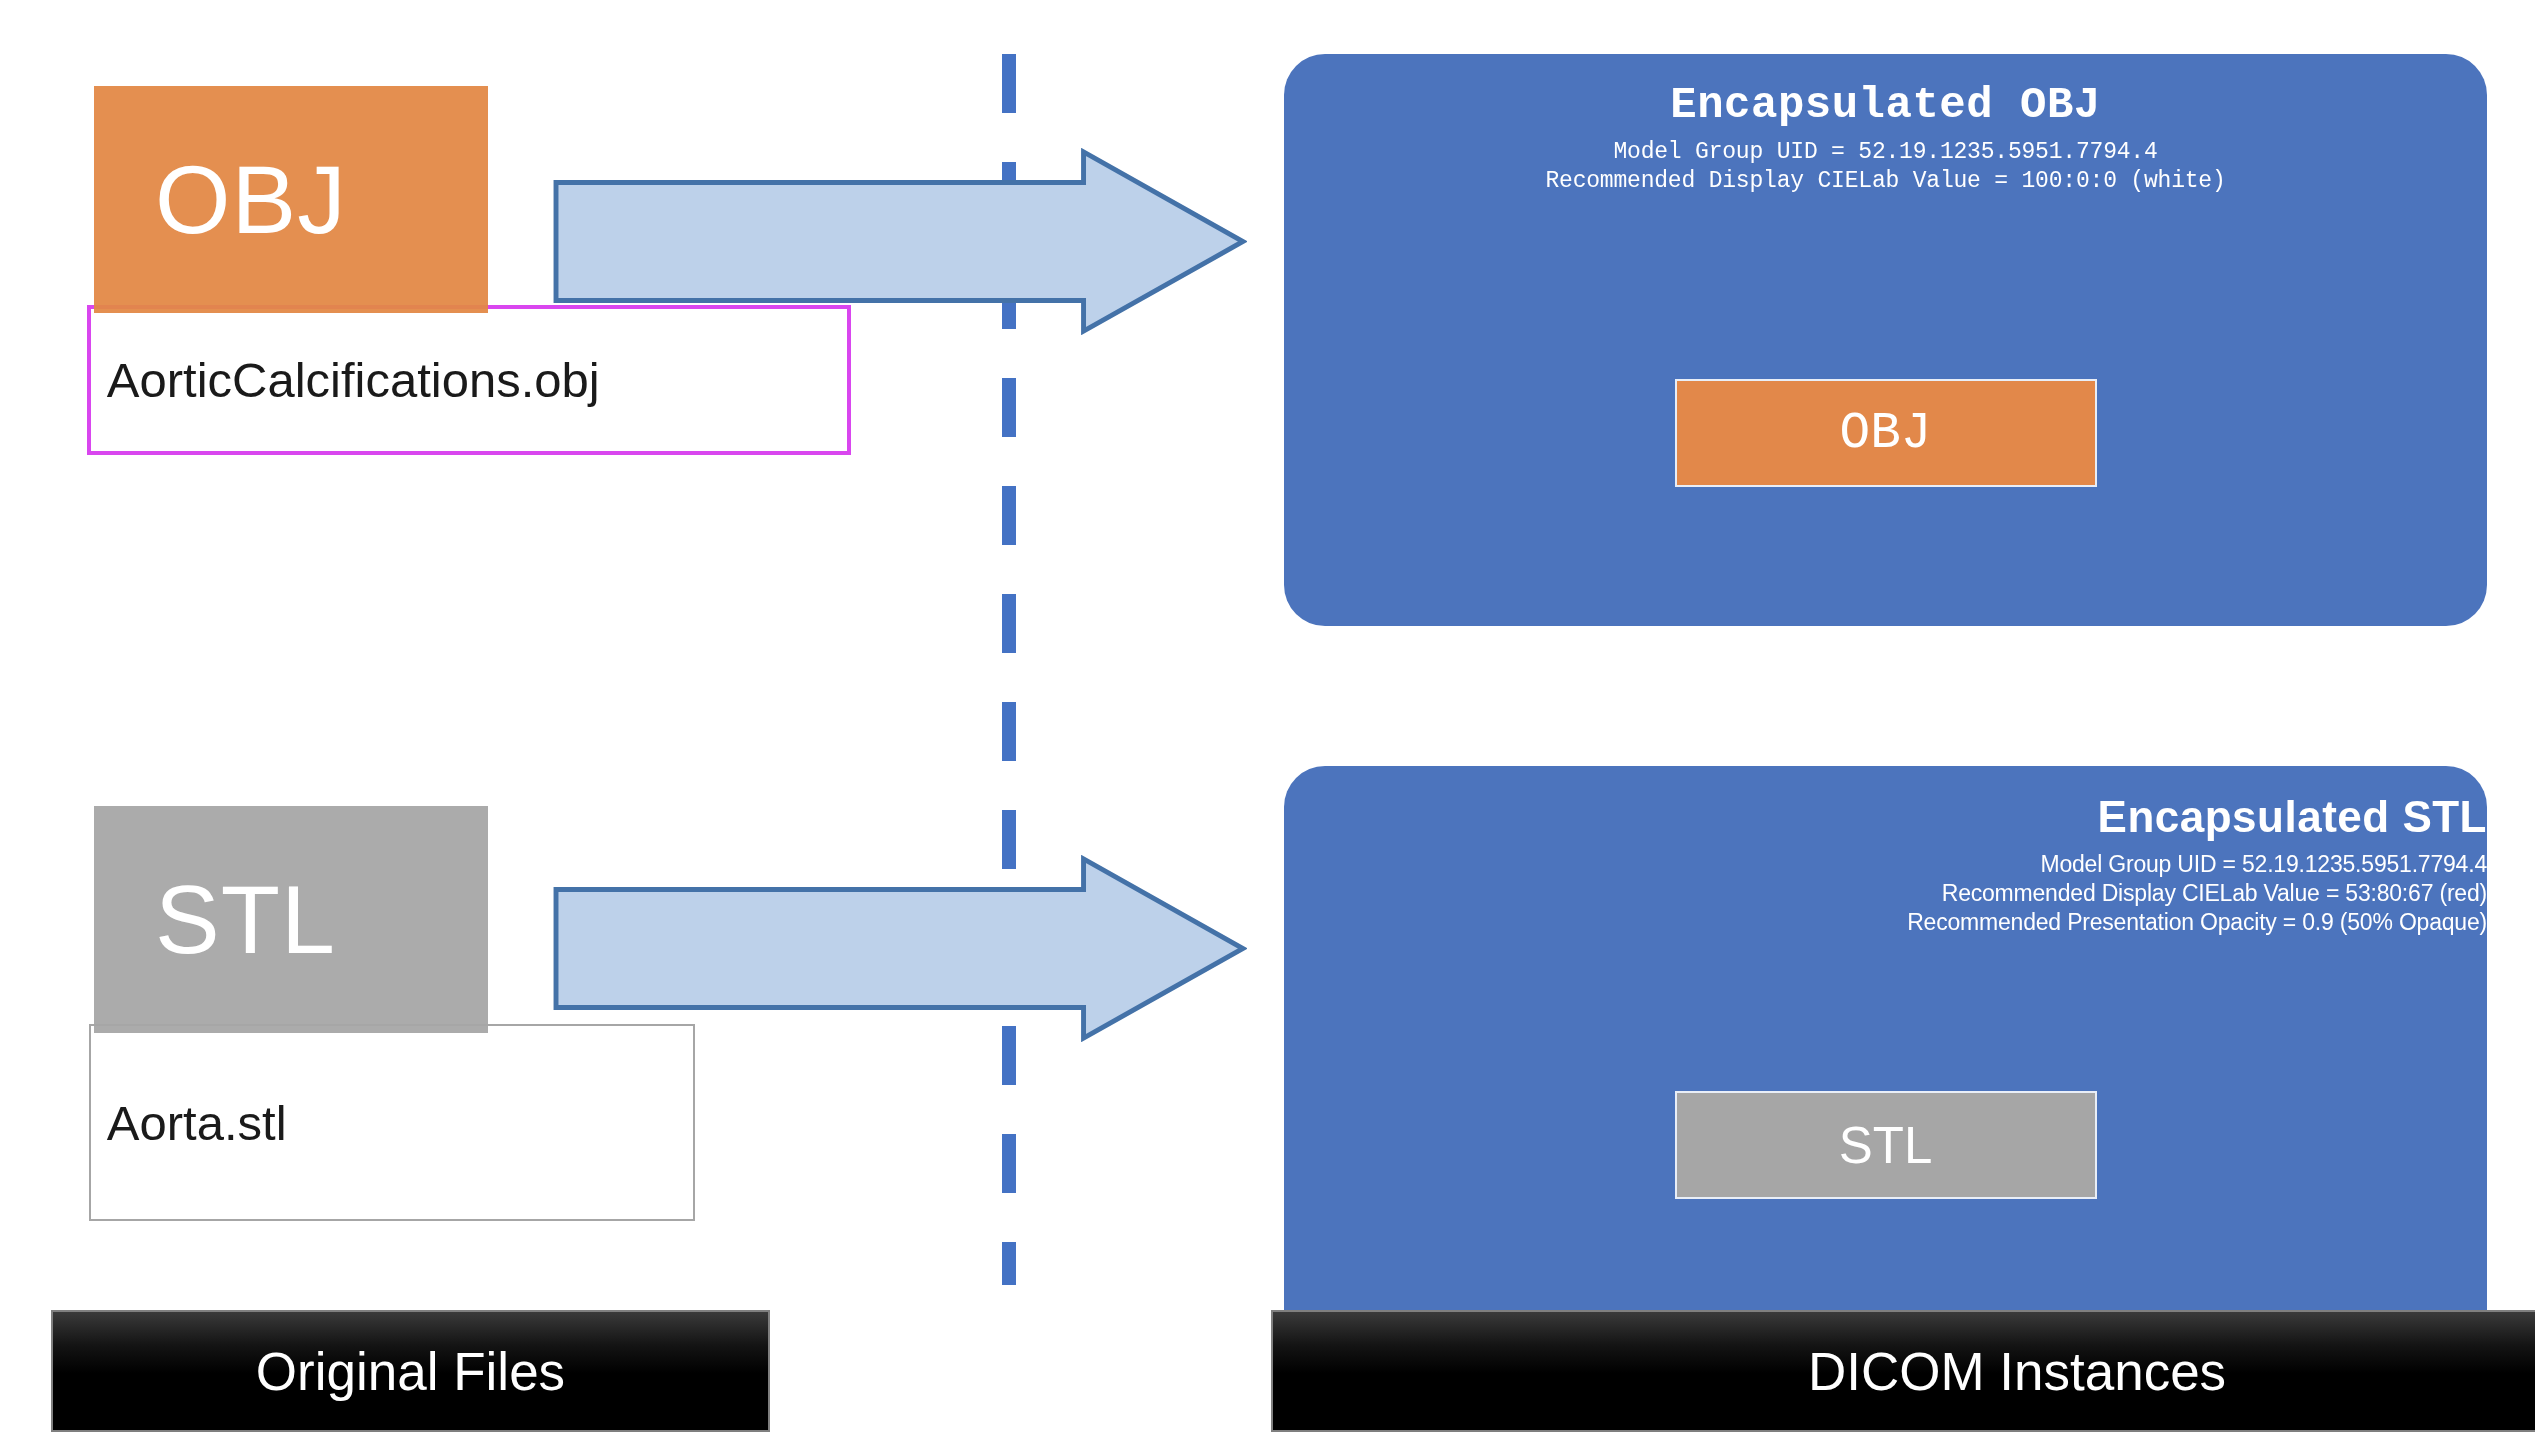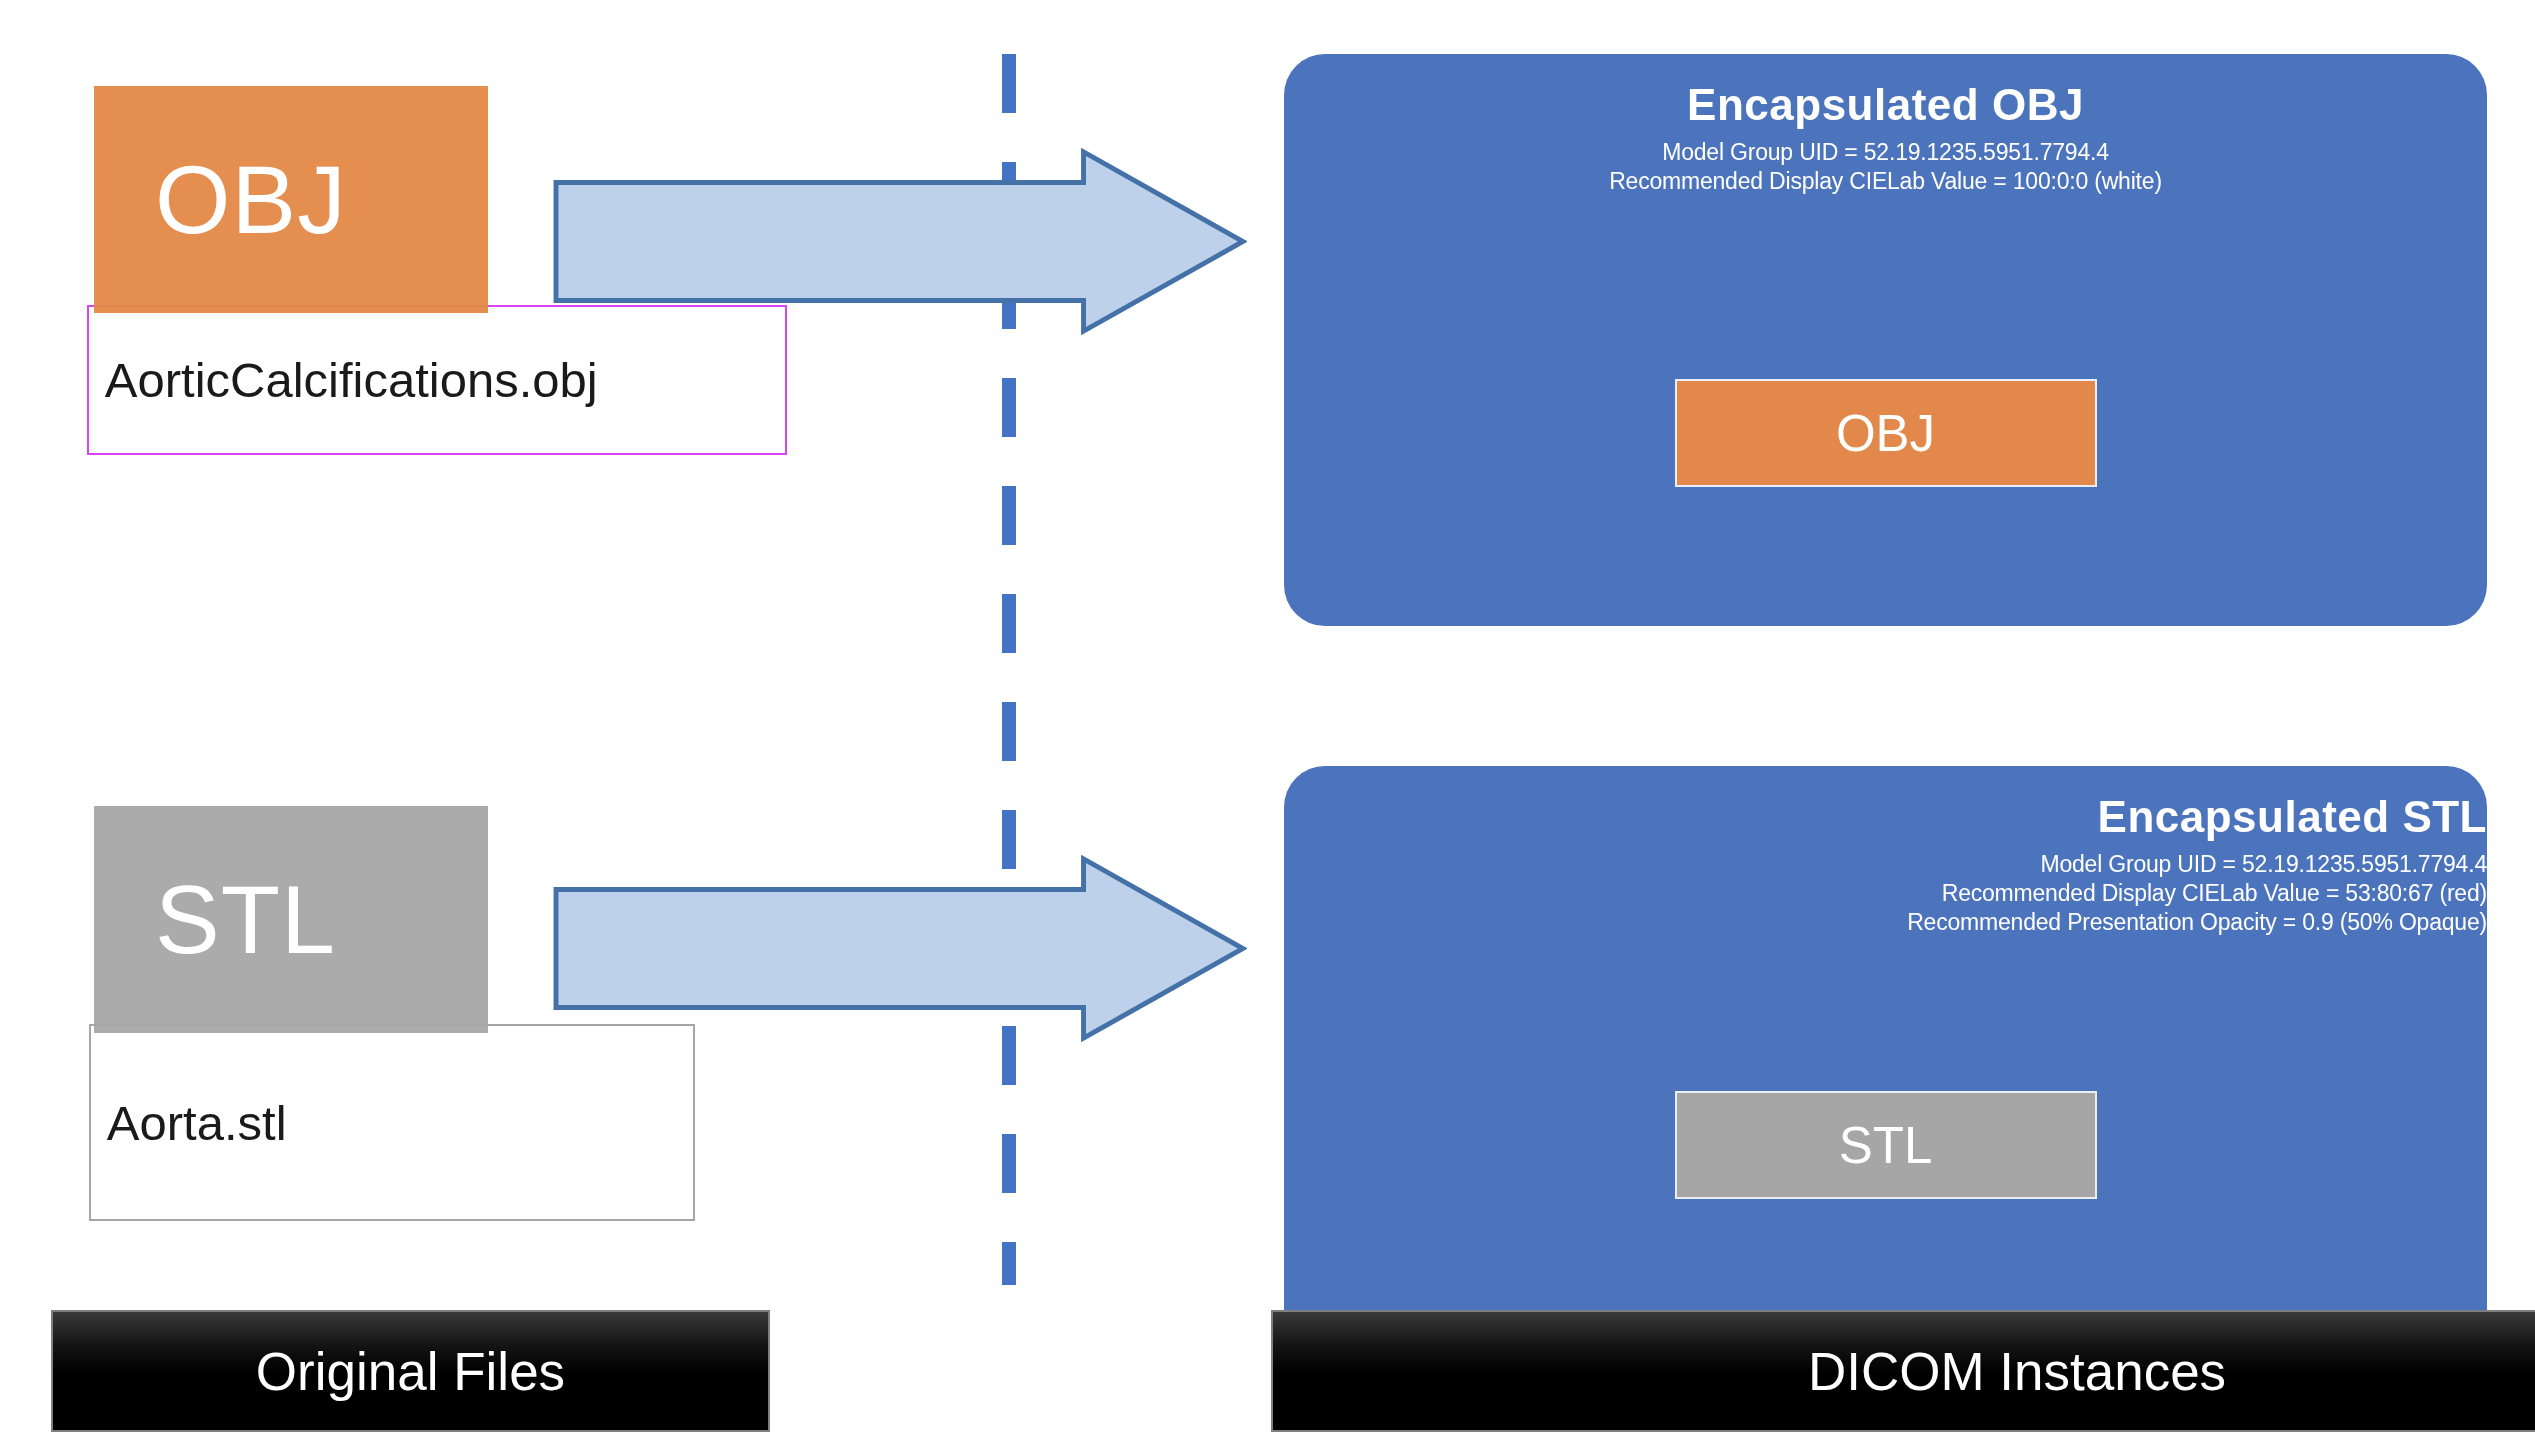--- a/index.html
+++ b/index.html
@@ -55,22 +55,22 @@
     z-index: 2;
     background: #ffffff;
     box-sizing: border-box;
     display: flex;
     align-items: center;
     font-size: 49px;
     color: #1a1a1a;
     padding-left: 15.8px;
   }
   .file-box.obj {
-    left: 87px; top: 305px; width: 700px; height: 150px;
-    border: 2px solid #d946ef;
+    left: 87px; top: 305px; width: 764px; height: 150px;
+    border: 4px solid #d946ef;
   }
   .file-box.stl {
     left: 89px; top: 1024px; width: 606px; height: 197px;
     border: 2px solid #A6A6A6;
   }
   .file-box .fname { position: relative; z-index: 2; }
 
   
   .arrow {
     position: absolute;
@@ -85,21 +85,21 @@
     left: 1284px;
     width: 1203px;
     background: #4C74BD;
     border-radius: 41px;
     z-index: 3;
     color: #ffffff;
     text-align: center;
     box-sizing: border-box;
     padding-top: 25.6px;
   }
-  .card.obj { top: 54px;  height: 572px; }
+  .card.obj { top: 54px;  height: 572px; font-family: Liberation Mono, monospace; }
   .card.stl { top: 766px; height: 616px; text-align: right; }
 
   .card-title {
     font-size: 44px;
     font-weight: bold;
     letter-spacing: 0.5px;
     margin-bottom: 8.9px;
   }
   .card-line {
     font-size: 23px;

